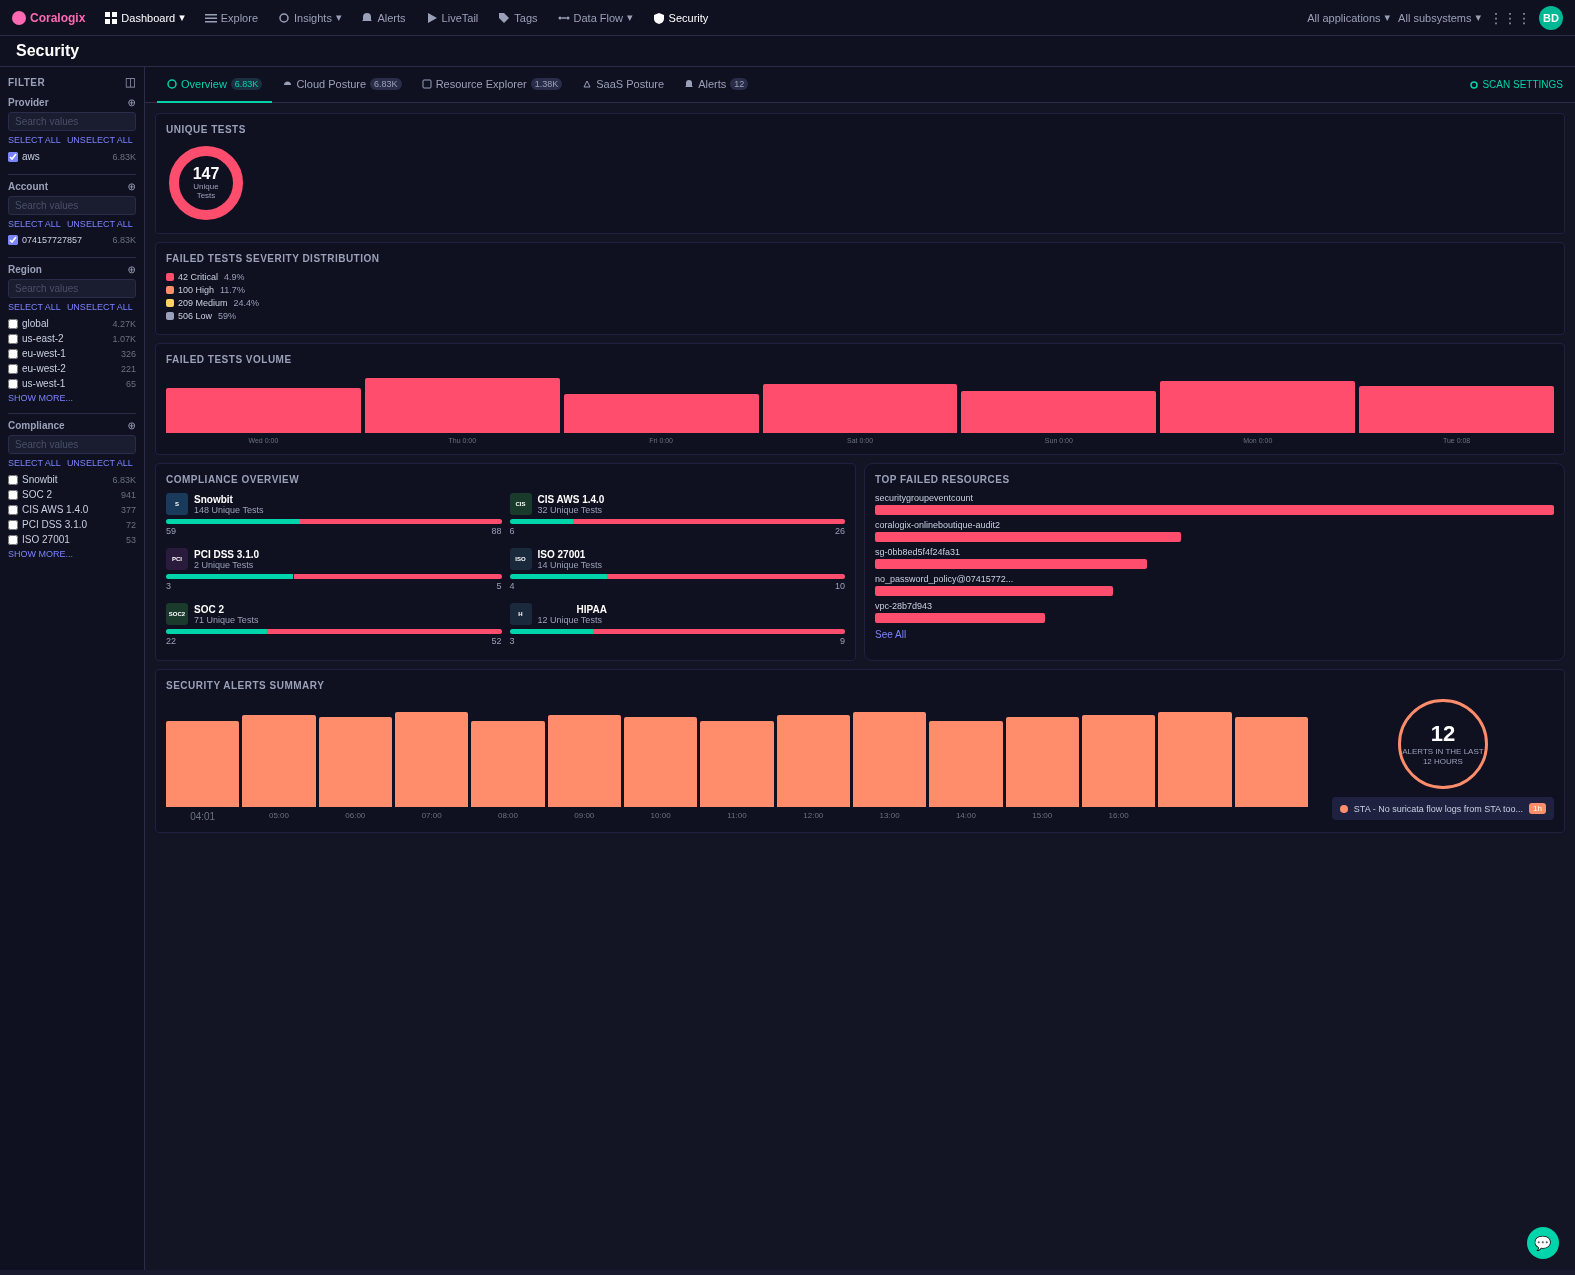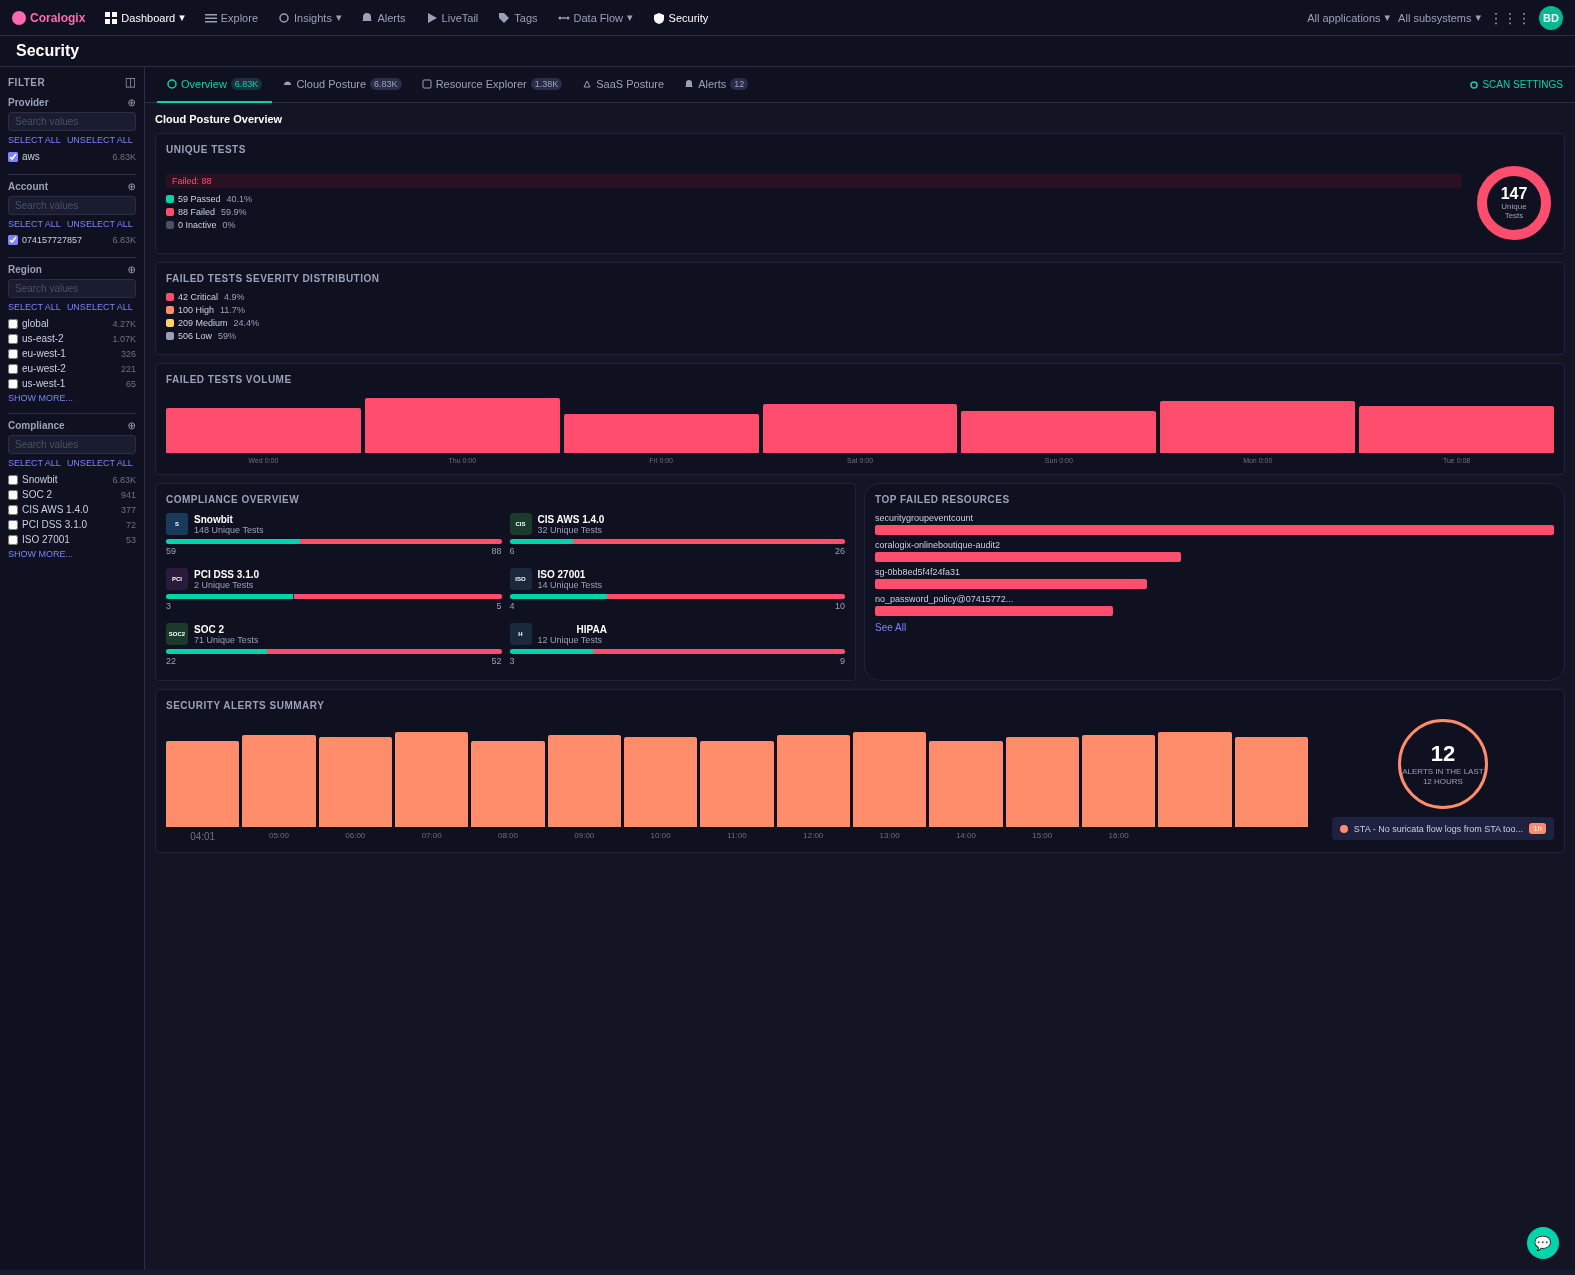--- a/index.html
+++ b/index.html
@@ -76,21 +76,21 @@
     .failed-badge { background: #2a1020; color: #ff4d6d; font-size: 9px; padding: 2px 6px; border-radius: 3px; margin-bottom: 6px; }
 
     
     .severity-content { display: flex; align-items: center; gap: 12px; }
 
     
     .volume-chart { display: flex; gap: 4px; align-items: flex-end; height: 60px; }
     .volume-labels { display: flex; gap: 4px; margin-top: 4px; }
 
     
-    .resources-card { background: #0f1020; border-radius: 16px; padding: 10px; border: 1px solid #1e2240; }
+    .resources-card { background: #0f1020; border-radius: 8px; padding: 10px; border: 1px solid #1e2240; }
     .see-all { color: #7c83ff; font-size: 10px; cursor: pointer; margin-top: 6px; }
     .alerts-chart { display: flex; gap: 3px; align-items: flex-end; height: 100px; margin-top: 8px; }
     .alerts-labels { display: flex; gap: 3px; margin-top: 4px; }
     .alerts-right { display: flex; flex-direction: column; align-items: center; gap: 8px; padding-left: 12px; }
     .alert-count-circle { width: 90px; height: 90px; border-radius: 50%; border: 3px solid #ff8c6b; display: flex; flex-direction: column; align-items: center; justify-content: center; }
     .alert-big-number { color: #fff; font-size: 22px; font-weight: bold; }
     .alert-sub-text { color: #9aa0b8; font-size: 8px; text-align: center; line-height: 1.2; }
     .alert-notification { background: #1e2240; border-radius: 4px; padding: 6px 8px; font-size: 9px; color: #c8d0e0; display: flex; align-items: center; gap: 6px; }
     .alert-notif-dot { width: 8px; height: 8px; background: #ff8c6b; border-radius: 50%; flex-shrink: 0; }
 
@@ -379,47 +379,26 @@
           <svg width="10" height="10" viewBox="0 0 10 10" fill="#00d4aa">
               <circle cx="5" cy="5" r="3" fill="none" stroke="#00d4aa" stroke-width="1.5"></circle>
             </svg>
           <span>SCAN SETTINGS</span>
         </div>
       </div>
     </div>
 
     <div class="dashboard-content">
 
-      <div class="section-title">Cloud Posture Overview</div>
 
       <div class="top-row">
 
         <div class="card">
           <div class="card-title">UNIQUE TESTS</div>
           <div class="unique-tests-content">
-            <div style="flex:1">
-              <div class="failed-badge">Failed: 88</div>
-              <div class="legend">
-                <div class="legend-item">
-                  <div class="legend-dot" style="background:#00d4aa;"></div>
-                  <span class="legend-name">59 Passed</span>
-                  <span class="legend-pct">40.1%</span>
-                </div>
-                <div class="legend-item">
-                  <div class="legend-dot" style="background:#ff4d6d;"></div>
-                  <span class="legend-name">88 Failed</span>
-                  <span class="legend-pct">59.9%</span>
-                </div>
-                <div class="legend-item">
-                  <div class="legend-dot" style="background:#4a5068;"></div>
-                  <span class="legend-name">0 Inactive</span>
-                  <span class="legend-pct">0%</span>
-                </div>
-              </div>
-            </div>
             <div class="donut-container">
               <svg width="80" height="80" viewBox="0 0 80 80">
                 <circle cx="40" cy="40" r="32" fill="none" stroke="#ff4d6d" stroke-width="10" stroke-dasharray="201 201" transform="rotate(-90 40 40)"></circle>
                 <circle cx="40" cy="40" r="32" fill="none" stroke="#00d4aa" stroke-width="10" stroke-dasharray="81 201" stroke-dashoffset="-201" transform="rotate(-90 40 40)"></circle>
               </svg>
               <div class="donut-label">
                 <div class="donut-number">147</div>
                 <div class="donut-text">Unique Tests</div>
               </div>
             </div>
@@ -598,20 +577,24 @@
     <div style="color:#c8d0e0;font-size:9px;margin-bottom:2px;">coralogix-onlineboutique-audit2</div>
     <div style="height:10px;background:#ff4d6d;border-radius:2px;width:45%;"></div>
   </div>
               <div style="margin-bottom: 5px;">
     <div style="color:#c8d0e0;font-size:9px;margin-bottom:2px;">sg-0bb8ed5f4f24fa31</div>
     <div style="height:10px;background:#ff4d6d;border-radius:2px;width:40%;"></div>
   </div>
               <div style="margin-bottom: 5px;">
     <div style="color:#c8d0e0;font-size:9px;margin-bottom:2px;">no_password_policy@07415772...</div>
     <div style="height:10px;background:#ff4d6d;border-radius:2px;width:35%;"></div>
+  </div>
+              <div style="margin-bottom: 5px;">
+    <div style="color:#c8d0e0;font-size:9px;margin-bottom:2px;">vpc-28b7d943</div>
+    <div style="height:10px;background:#ff4d6d;border-radius:2px;width:25%;"></div>
   </div>
             </div>
           <div class="see-all">See All</div>
         </div>
       </div>
 
       <div class="card">
         <div class="card-title">SECURITY ALERTS SUMMARY</div>
         <div style="display:flex;gap:12px;align-items:flex-start;">
           <div style="flex:1;">

